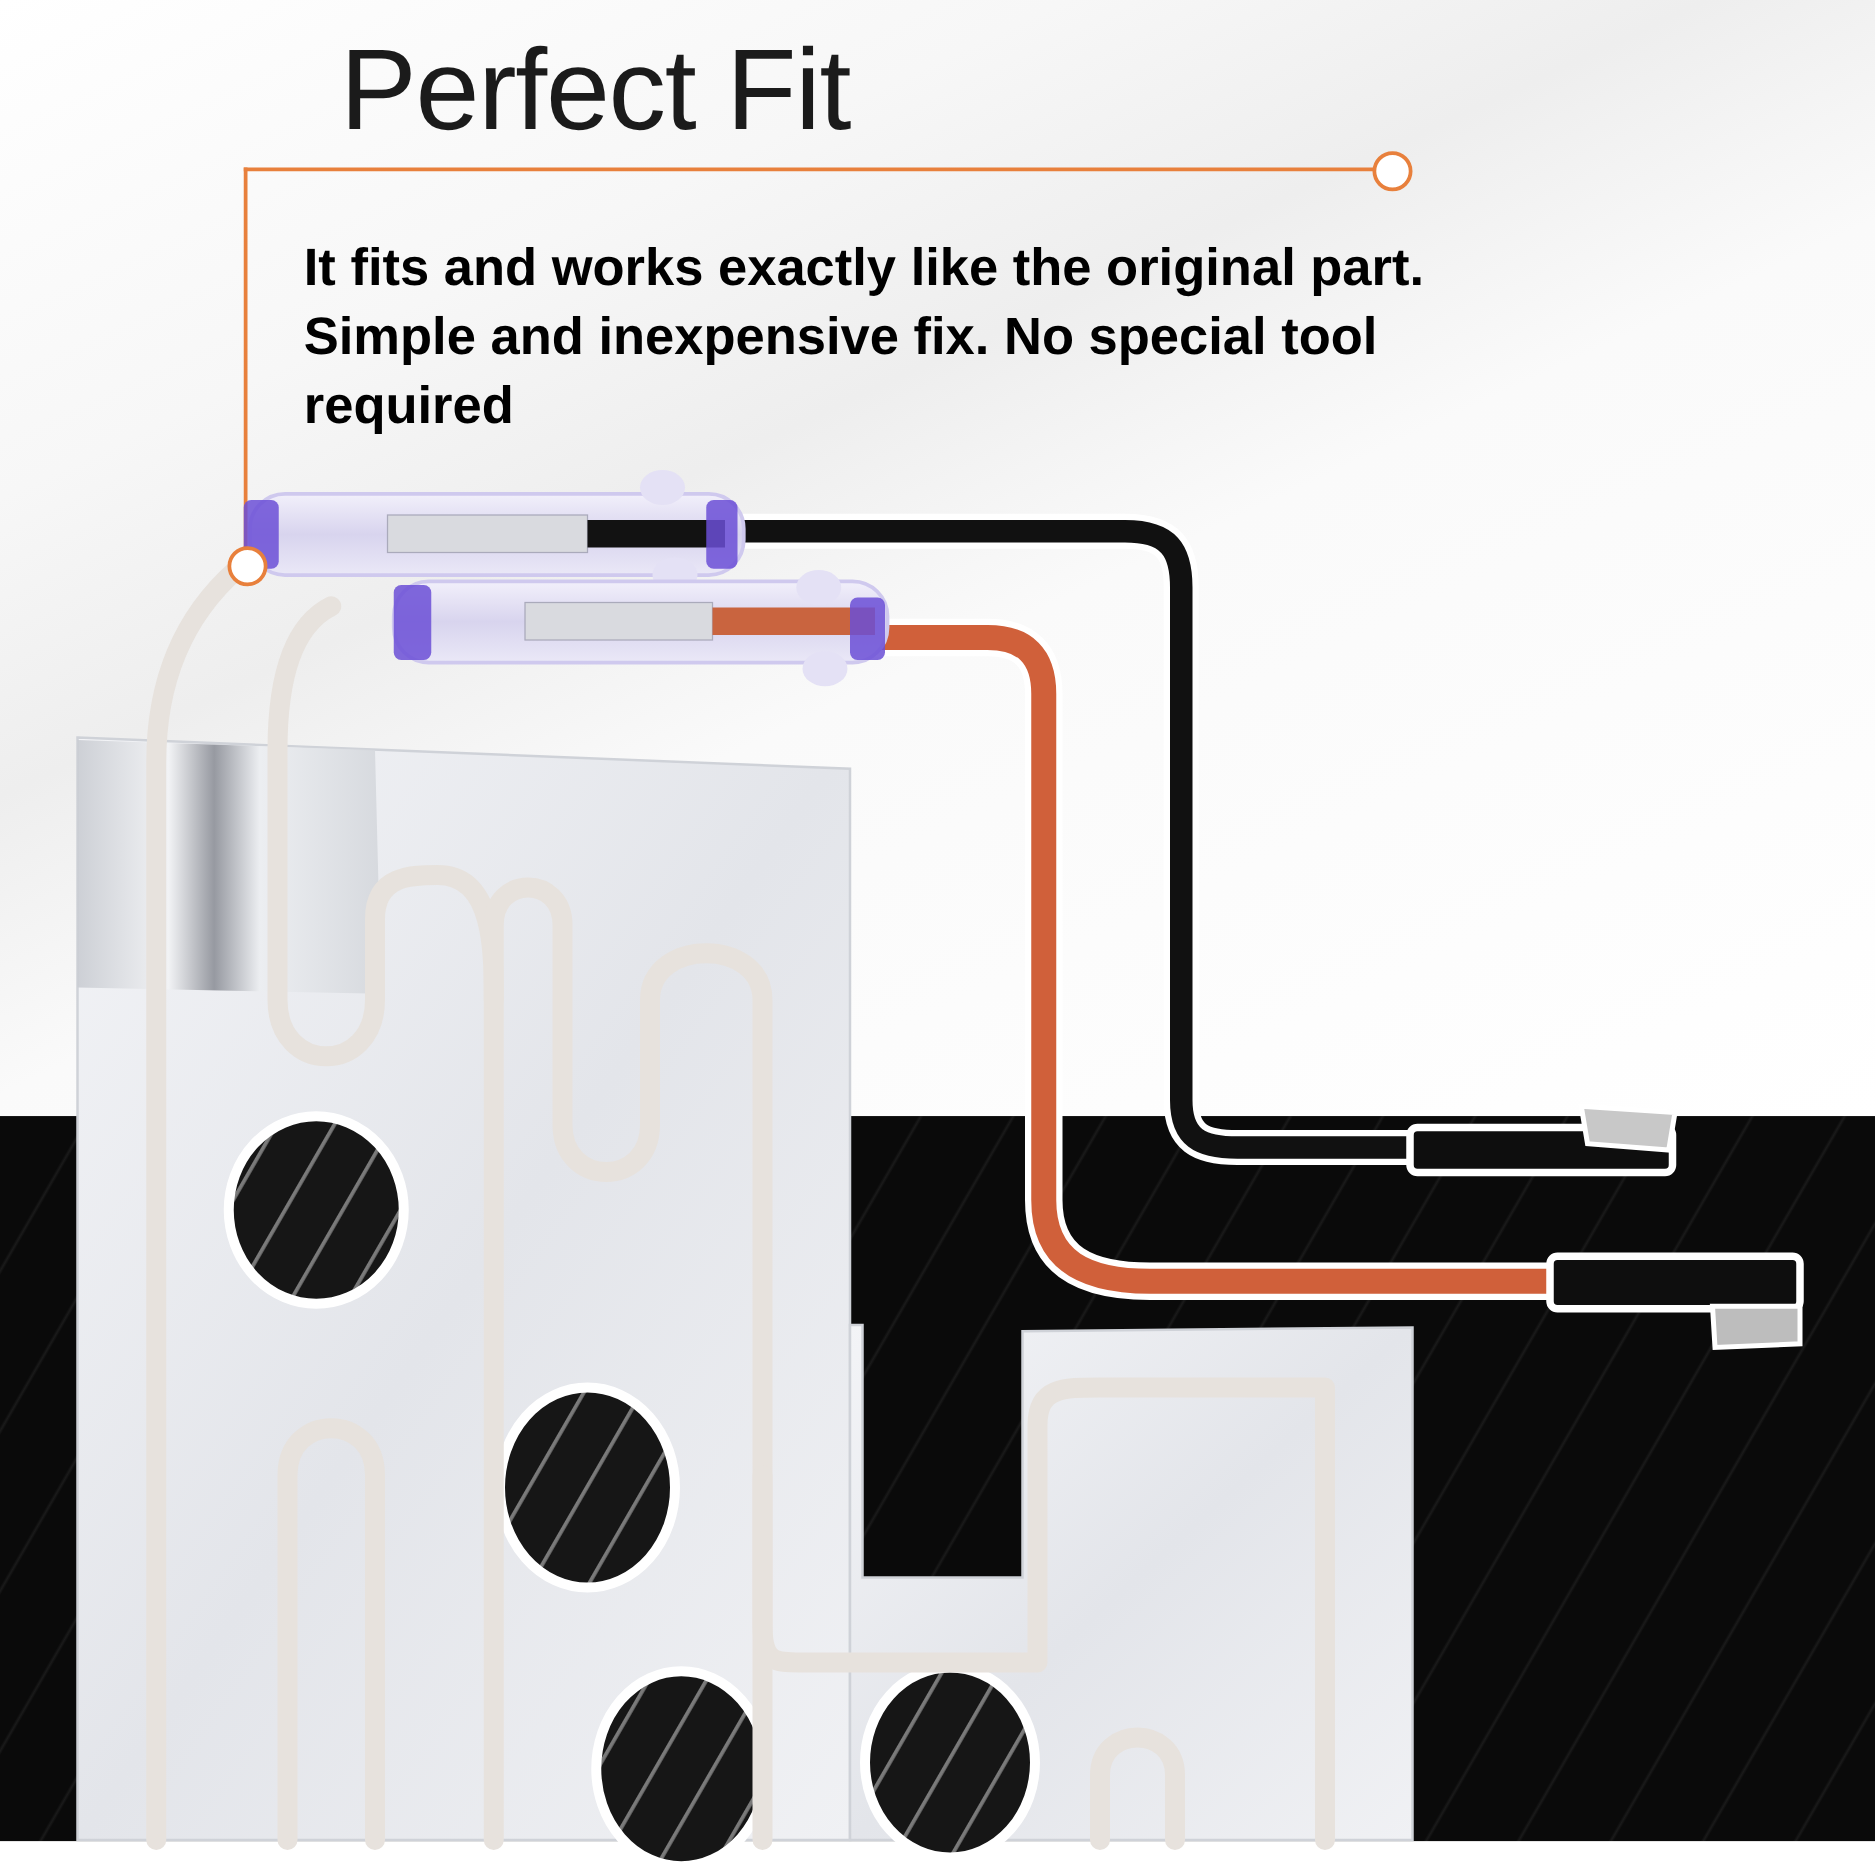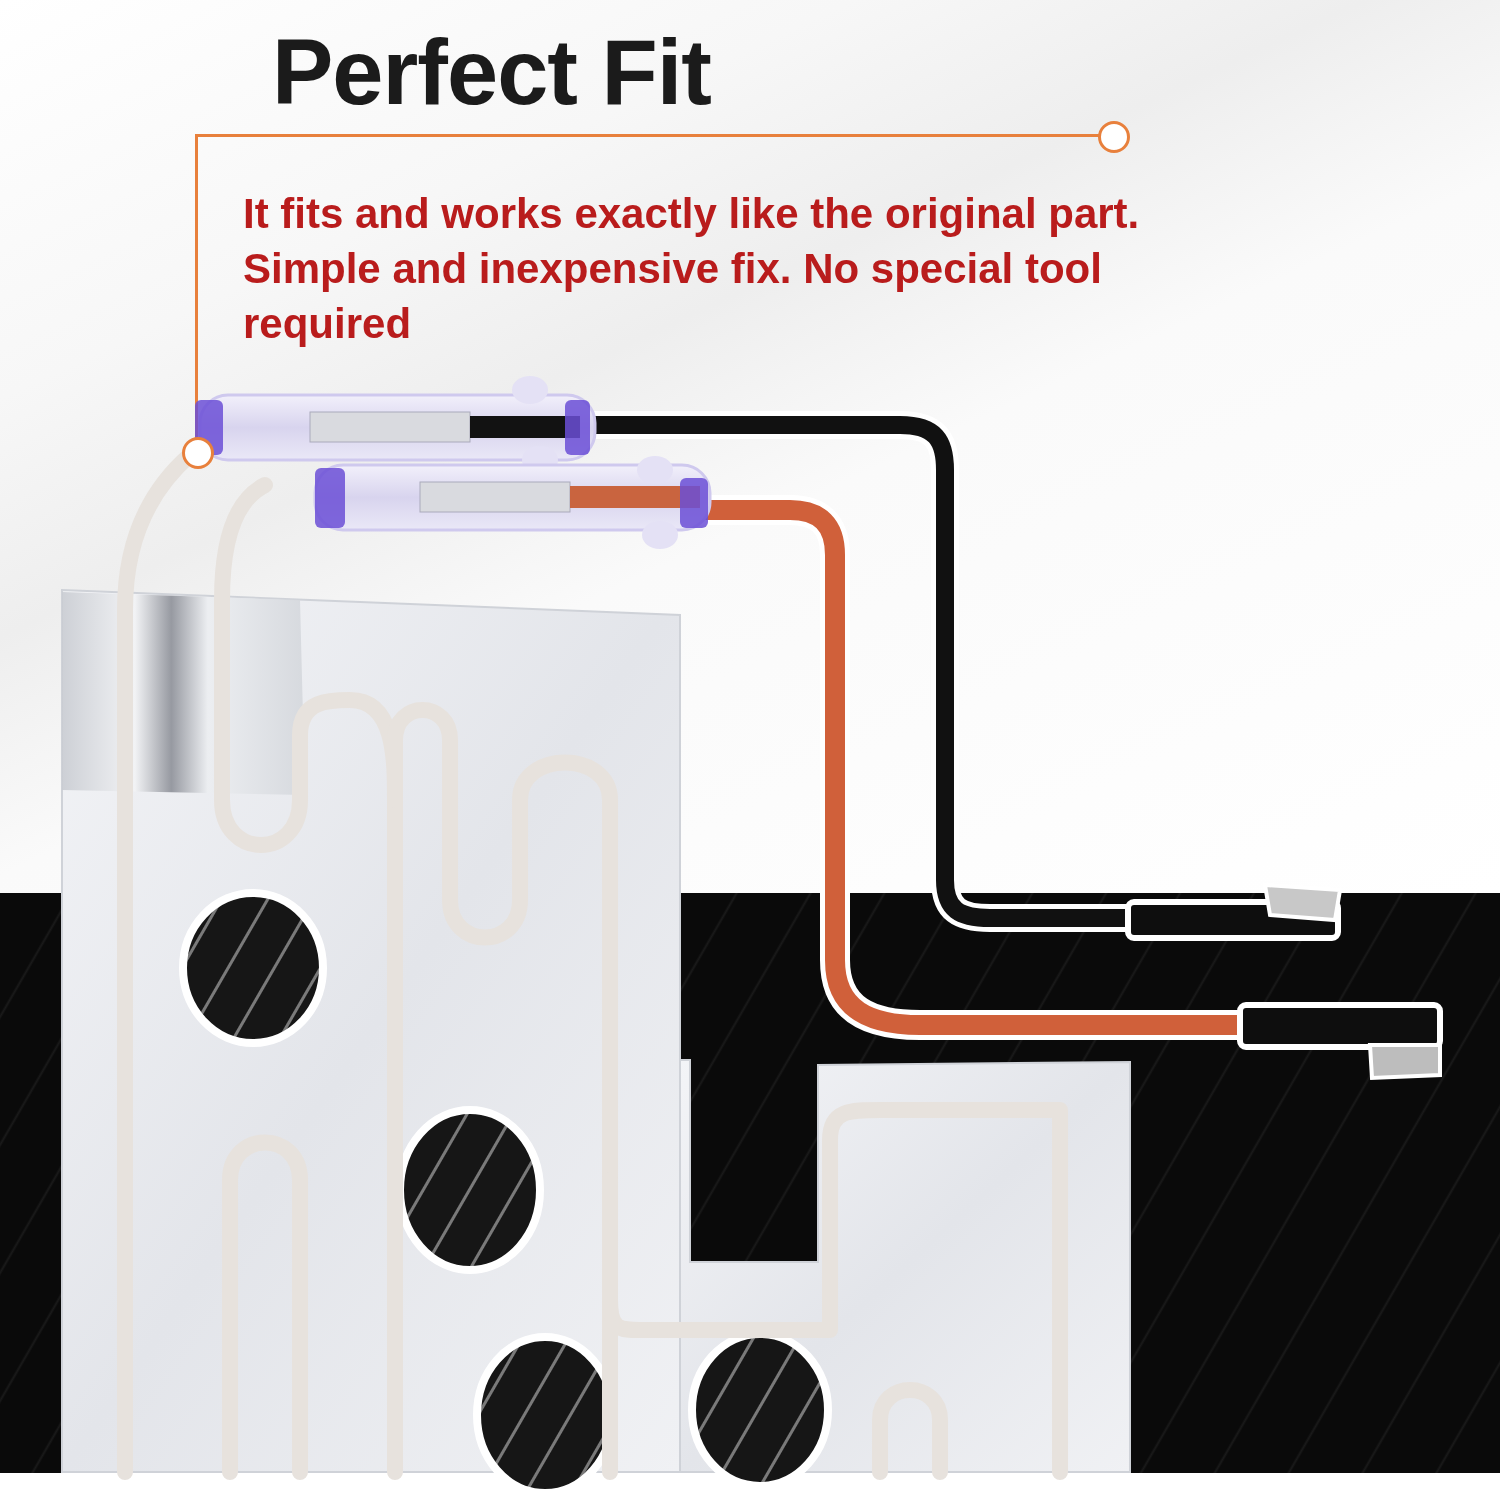--- a/index.html
+++ b/index.html
@@ -2,22 +2,22 @@
 <html><head>
 <meta charset="utf-8">
 <style>
   html, body { margin:0; padding:0; }
   body { width:1500px; height:1500px; overflow:hidden; background:#ffffff; position:relative; font-family:"Liberation Sans", sans-serif; }
   .bg-top { position:absolute; left:0; top:0; width:1500px; height:893px;
     background: linear-gradient(155deg, #ffffff 0%, #f7f7f7 25%, #eeeeee 40%, #fafafa 55%, #ffffff 100%); }
   .bg-dark { position:absolute; left:0; top:893px; width:1500px; height:580px;
     background: repeating-linear-gradient(120deg, #0a0a0a 0px, #0a0a0a 60px, #1a1a1a 62px, #0a0a0a 64px), #0b0b0b; }
   .bg-bottom { position:absolute; left:0; top:1473px; width:1500px; height:27px; background:#ffffff; }
-  .title { position:absolute; left:272px; top:20px; font-size:92px; font-weight:700; color:#1b1b1b; letter-spacing:-1px; margin:0; }
-  .desc { position:absolute; left:243px; top:186px; width:900px; font-size:42px; line-height:55px; font-weight:700; color:#b91c1c; margin:0; }
+  .title { position:absolute; left:272px; top:20px; font-size:92px; font-weight:400; color:#1b1b1b; letter-spacing:-1px; margin:0; }
+  .desc { position:absolute; left:243px; top:186px; width:900px; font-size:42px; line-height:55px; font-weight:700; color:#000000; margin:0; }
   .callout-h { position:absolute; left:195px; top:134px; width:906px; height:3px; background:#e8803c; }
   .callout-v { position:absolute; left:195px; top:134px; width:3px; height:306px; background:#e8803c; }
   .callout-dot-end { position:absolute; left:1098px; top:121px; width:26px; height:26px; border:3px solid #e8803c; border-radius:50%; background:#fff; }
   .callout-dot-start { position:absolute; left:182px; top:437px; width:26px; height:26px; border:3px solid #e8803c; border-radius:50%; background:#fff; }
   .product { position:absolute; left:0; top:0; width:1500px; height:1500px; }
 </style>
 </head>
 <body>
 
 <div class="bg-top"></div>

